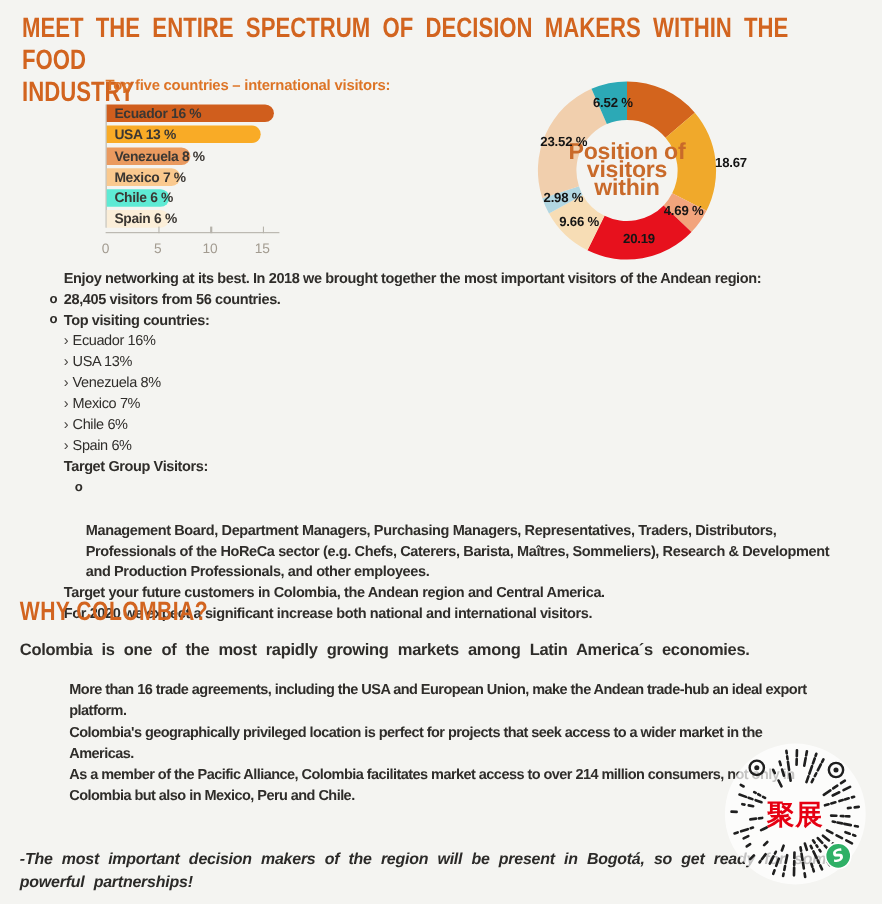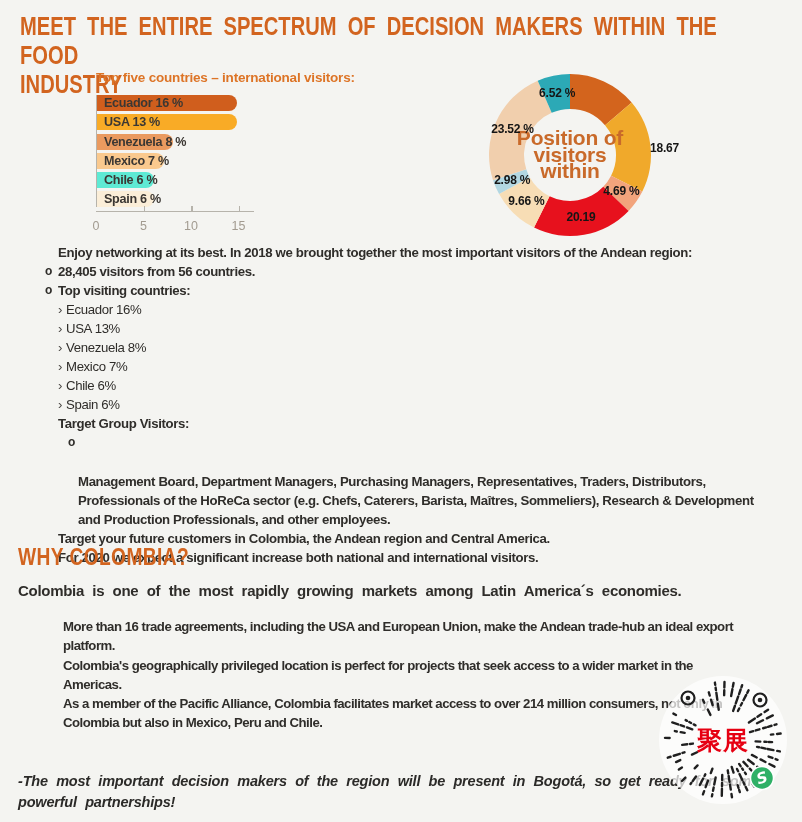--- a/index.html
+++ b/index.html
@@ -70,21 +70,21 @@
 </style>
 </head>
 <body>
 
 <div class="abs main-title">MEET THE ENTIRE SPECTRUM OF DECISION MAKERS WITHIN THE FOOD
 INDUSTRY</div>
 
 <div class="abs bar-chart">
   <div class="bar-chart-title">Top five countries – international visitors:</div>
   <div class="bars">
-    <div class="bar-row" style="width: 140px; background: rgb(208, 94, 29);">Ecuador 16 %</div>
+    <div class="bar-row" style="width: 152px; background: rgb(208, 94, 29);">Ecuador 16 %</div>
     <div class="bar-row" style="width: 140px; background: rgb(249, 171, 38);">USA 13 %</div>
     <div class="bar-row" style="width: 76px; background: rgb(234, 154, 95);">Venezuela 8 %</div>
     <div class="bar-row" style="width: 66.5px; background: rgb(250, 201, 142);">Mexico 7 %</div>
     <div class="bar-row" style="width: 57px; background: #5eead4;">Chile 6 %</div>
     <div class="bar-row" style="width: 57px; background: rgb(251, 238, 216);">Spain 6 %</div>
   </div>
   <div class="x-axis">
     <span class="x-tick-label" style="left: 0px;">0</span>
     <span class="x-tick-label" style="left: 47.5px;">5</span>
     <span class="x-tick-label" style="left: 95px;">10</span>

